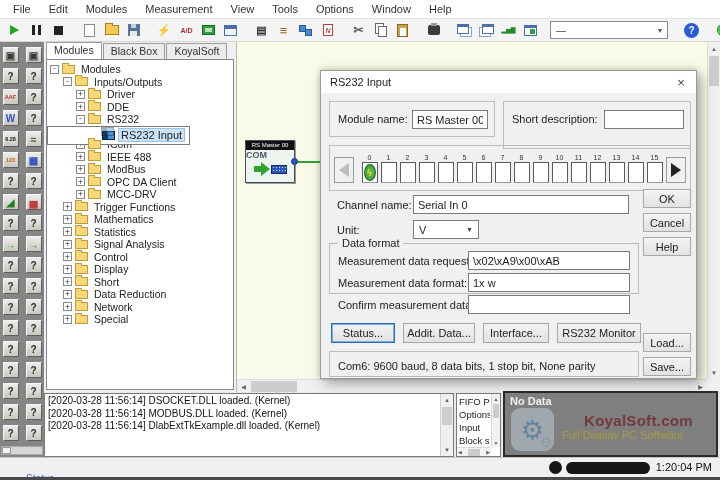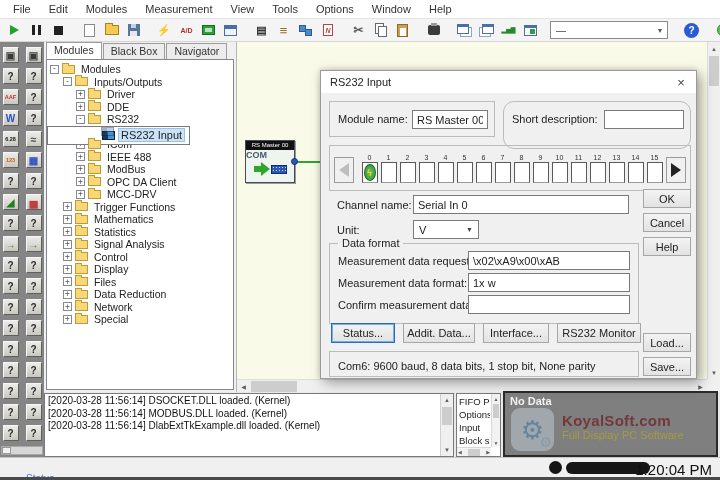--- a/index.html
+++ b/index.html
@@ -136,28 +136,28 @@
   .fvsb .thumb{position:absolute;left:1px;right:1px;top:10px;height:14px;background:#cdcdcd;}
   .fhsb{position:absolute;left:0;right:9px;bottom:0;height:9px;background:#f2f2f2;border-top:1px solid #d8d8d8;display:flex;align-items:center;justify-content:space-between;padding:0 1px;}
   .fhsb .ar{font-size:5px;color:#606060;}
   .fhsb .thumb{width:12px;height:7px;background:#cdcdcd;}
   #nodatapanel{position:absolute;left:503px;top:391px;width:215px;height:66px;background:#7f7f7f;border:2px solid #2a2a2a;overflow:hidden;}
   .nd-title{position:absolute;left:5px;top:2px;font-size:11px;font-weight:bold;color:#f2f2f2;}
   .nd-logo{position:absolute;left:6px;top:15px;width:43px;height:43px;border-radius:9px;background:#a9b2b9;opacity:.8;display:flex;align-items:center;justify-content:center;}
   .nd-gear{font-size:26px;color:#5e87a6;line-height:1;}
   .nd-gear2{position:absolute;right:2px;bottom:2px;font-size:14px;color:#8aa4b4;line-height:1;}
   .nd-brand{position:absolute;left:57px;top:19px;}
-  .nd-b1{font-size:15px;font-weight:bold;color:#73383c;letter-spacing:.3px;white-space:nowrap;}
+  .nd-b1{font-size:15px;font-weight:bold;color:#73383c;letter-spacing:.3px;white-space:nowrap;margin-left:22px;}
   .nd-b2{font-size:11px;color:#a89a3e;white-space:nowrap;}
 
   
   #statusbar{position:absolute;left:0;top:457px;width:720px;height:20px;background:#f0f0f0;border-top:1px solid #c8c8c8;}
   .st-dot{position:absolute;left:549px;top:3px;width:13px;height:13px;border-radius:50%;background:#161616;}
   .st-bar{position:absolute;left:566px;top:4px;width:84px;height:12px;border-radius:6px;background:#161616;}
-  .st-time{position:absolute;right:8px;top:3px;font-size:15px;color:#111;}
+  .st-time{position:absolute;right:8px;top:3px;font-size:11px;color:#111;}
   .st-left{position:absolute;left:26px;top:15px;font-size:10px;color:#4a6fd4;}
   #bottomstrip{position:absolute;left:0;top:477px;width:720px;height:3px;background:#4a4a4a;}
 </style>
 </head>
 <body>
 
 <div id="app">
 
   <div id="menubar">
       <span class="menu-item">File</span>
@@ -291,21 +291,21 @@
       <div class="sb" style="color: rgb(42, 42, 42);">?</div>
     </div>
   <div id="sbscroll">
       <i></i>
     </div>
 
   <div id="treepanel">
     <div id="tabbar">
         <span class="ptab on">Modules</span>
         <span class="ptab">Black Box</span>
-        <span class="ptab">Navigator</span>
+        <span class="ptab">KoyalSoft</span>
       </div>
     <div id="treebox">
         <div class="trow" style="padding-left: 3px;">
           <span class="tbox">-</span>
           <span class="tfold"></span>
           <span class="tlabel">Modules</span>
         </div>
         <div class="trow" style="padding-left: 16px;">
           <span class="tbox">-</span>
           <span class="tfold"></span>
@@ -387,21 +387,21 @@
           <span class="tlabel">Control</span>
         </div>
         <div class="trow" style="padding-left: 16px;">
           <span class="tbox">+</span>
           <span class="tfold"></span>
           <span class="tlabel">Display</span>
         </div>
         <div class="trow" style="padding-left: 16px;">
           <span class="tbox">+</span>
           <span class="tfold"></span>
-          <span class="tlabel">Files</span>
+          <span class="tlabel">Short</span>
         </div>
         <div class="trow" style="padding-left: 16px;">
           <span class="tbox">+</span>
           <span class="tfold"></span>
           <span class="tlabel">Data Reduction</span>
         </div>
         <div class="trow" style="padding-left: 16px;">
           <span class="tbox">+</span>
           <span class="tfold"></span>
           <span class="tlabel">Network</span>
@@ -442,21 +442,21 @@
   <div id="dialog">
     <div class="dlg-title">
       <span>RS232 Input</span>
     </div>
     <div class="dlg-close">×</div>
 
     <div class="grp" style="left:8px;top:30px;width:166px;height:36px;">
       <span class="lbl" style="left:8px;top:11px;">Module name:</span>
       <input class="inp" style="left: 82px; top: 8px; width: 76px;" readonly="" value="RS Master 00">
     </div>
-    <div class="grp" style="left:182px;top:30px;width:188px;height:48px;border-radius:11px;">
+    <div class="grp" style="left:182px;top:30px;width:188px;height:48px;">
       <span class="lbl" style="left:8px;top:11px;">Short description:</span>
       <input class="inp" style="left: 100px; top: 8px; width: 80px;" readonly="" value="">
     </div>
 
     <div class="grp" style="left:8px;top:74px;width:362px;height:46px;">
       <div class="chbtn left">
           <span class="tri-l"></span>
         </div>
       <div id="channels">
           <div class="ch">
@@ -533,21 +533,21 @@
 
     <span class="lbl" style="left:16px;top:128px;">Channel name:</span>
     <input class="inp" style="left: 92px; top: 124px; width: 216px;" readonly="" value="Serial In 0">
 
     <span class="lbl" style="left:16px;top:153px;">Unit:</span>
     <div class="sel" style="left:92px;top:149px;width:66px;">
       <span>V</span>
       <span class="sc">▼</span>
     </div>
 
-    <div class="grp" style="left:8px;top:172px;width:310px;height:81px;">
+    <div class="grp" style="left:8px;top:172px;width:310px;height:51px;">
       <span class="lg">Data format</span>
       <span class="lbl" style="left:8px;top:11px;">Measurement data request:</span>
       <input class="inp" style="left: 138px; top: 7px; width: 162px;" readonly="" value="\x02\xA9\x00\xAB">
       <span class="lbl" style="left:8px;top:33px;">Measurement data format:</span>
       <input class="inp" style="left: 138px; top: 29px; width: 162px;" readonly="" value="1x w">
       <span class="lbl" style="left:8px;top:55px;">Confirm measurement data :</span>
       <input class="inp" style="left: 138px; top: 51px; width: 162px;" readonly="" value="">
     </div>
 
     <button class="btn focus" style="left:10px;top:252px;width:64px;">Status...</button>

